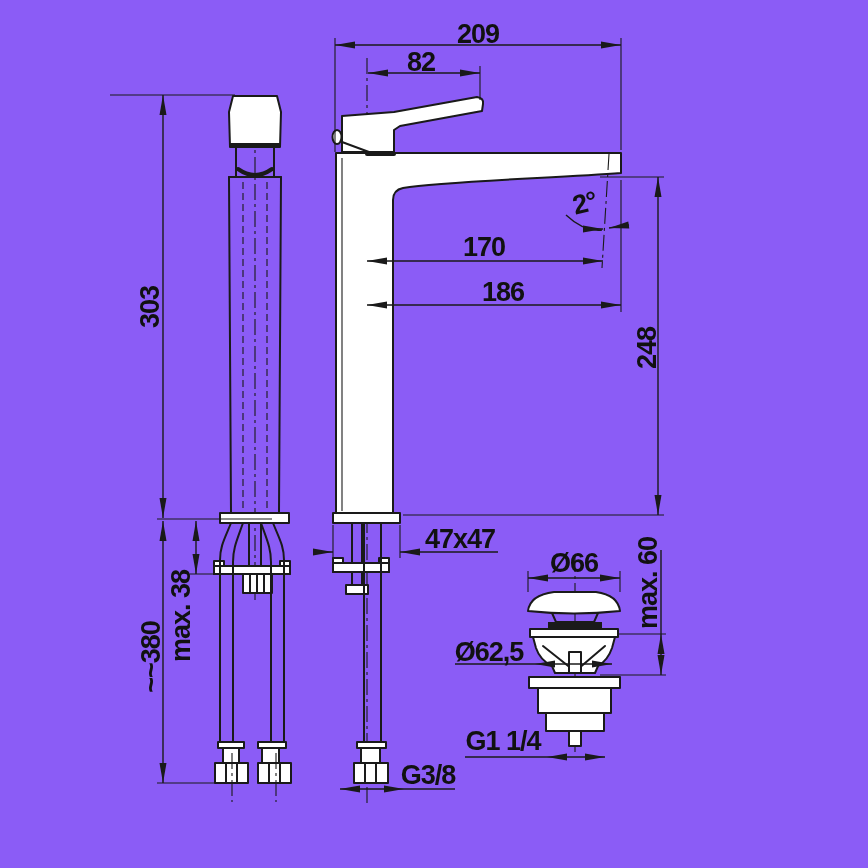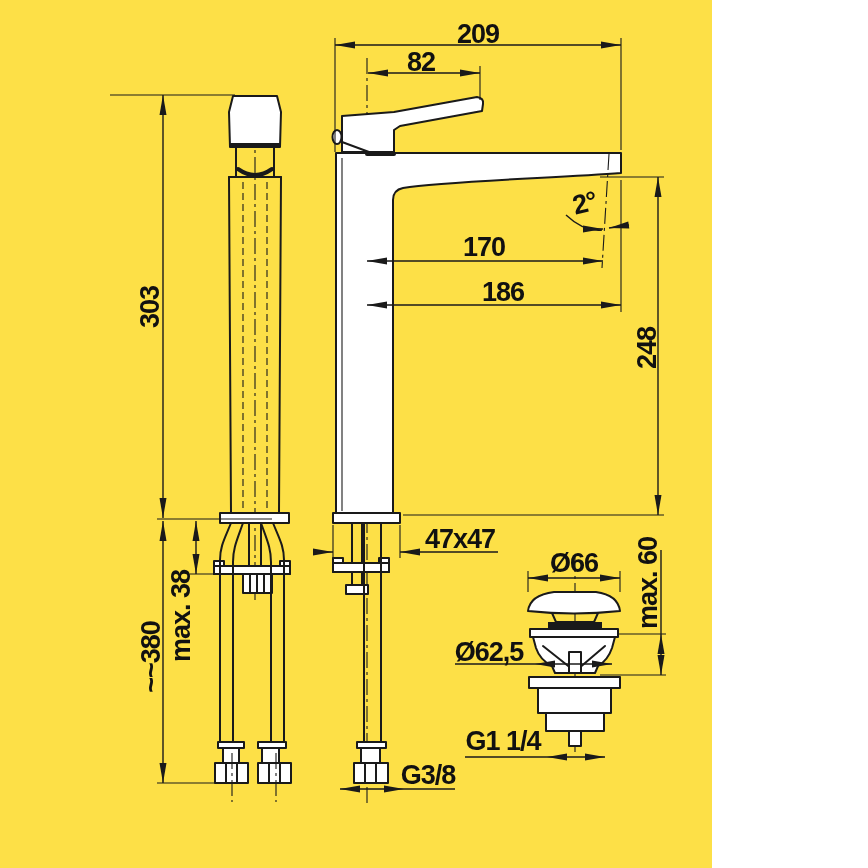--- a/index.html
+++ b/index.html
@@ -1,16 +1,16 @@
 <!DOCTYPE html>
 <html><head>
 <meta charset="utf-8">
 <style>
   html,body{margin:0;padding:0;background:#fff;}
-  .stage{position:relative;width:712px;height:868px;background:#fde047;overflow:hidden;}
+  .stage{position:relative;width:868px;height:868px;background:#8b5cf6;overflow:hidden;}
   svg{position:absolute;left:0;top:0;}
   .o  {fill:none;stroke:#1a1a1a;stroke-width:2;stroke-linejoin:round;stroke-linecap:round;}
   .of {fill:#ffffff;stroke:#1a1a1a;stroke-width:2;stroke-linejoin:round;}
   .thick{fill:none;stroke:#1a1a1a;stroke-width:4;stroke-linecap:round;}
   .dim{fill:none;stroke:#1a1a1a;stroke-width:1.4;}
   .ext{fill:none;stroke:#1a1a1a;stroke-width:1.1;}
   .cl {fill:none;stroke:#1a1a1a;stroke-width:1.1;stroke-dasharray:16 4 3 4;}
   .hid{fill:none;stroke:#1a1a1a;stroke-width:1.1;stroke-dasharray:7 4;}
   .dimtext{font-family:"Liberation Sans",sans-serif;font-weight:700;font-size:27px;
            fill:#111;letter-spacing:-1px;}

